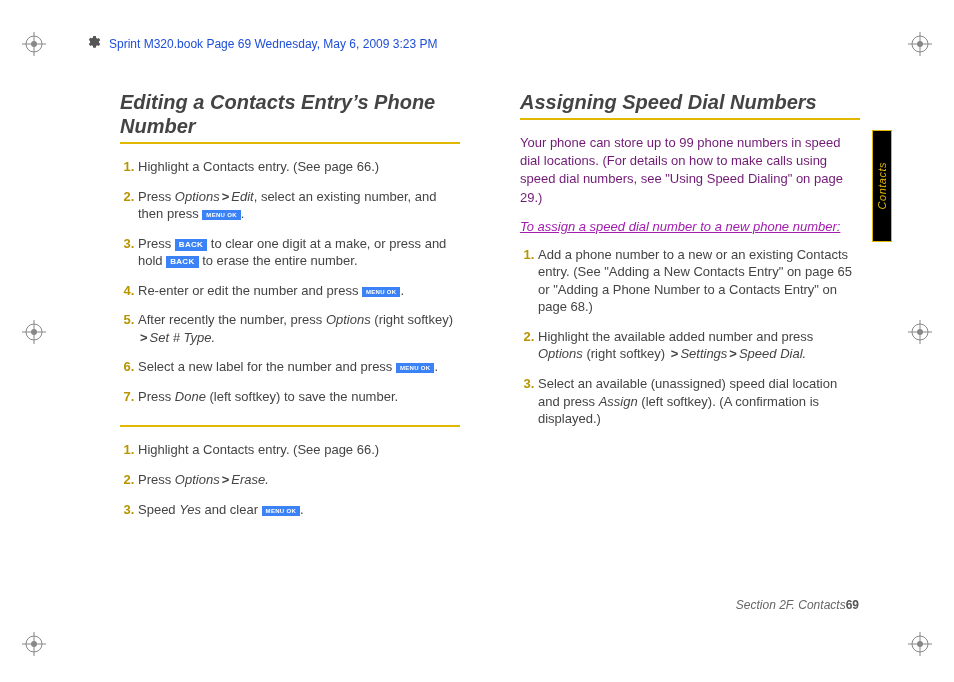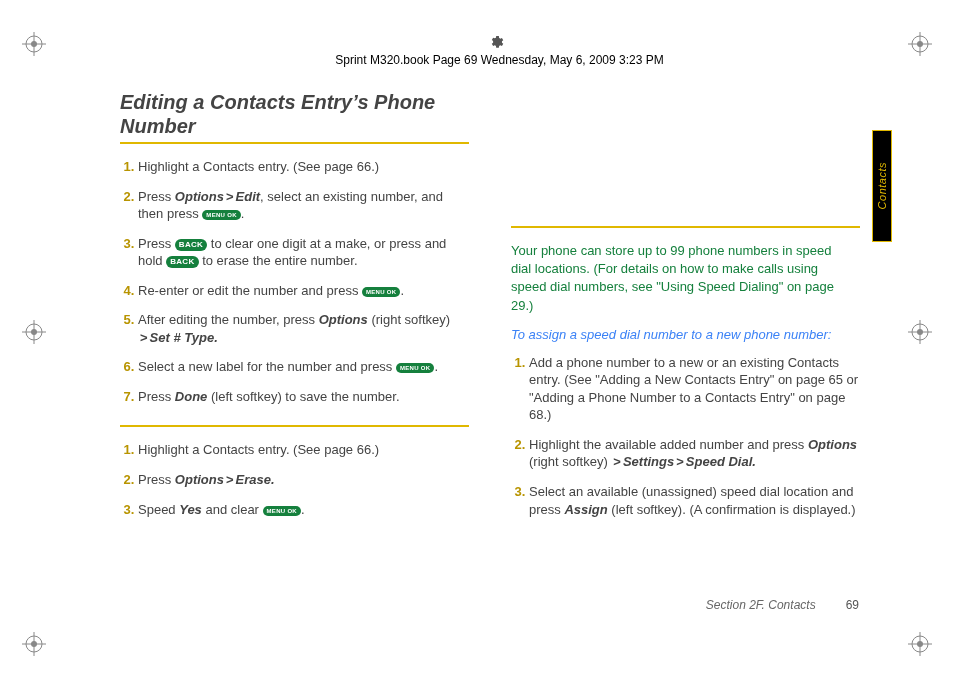--- a/index.html
+++ b/index.html
@@ -15,35 +15,33 @@
     background: #fff;
   }
   .header-line {
     position: absolute;
     top: 34px;
     left: 85px;
     right: 40px;
     display: flex;
     align-items: center;
     font-size: 12px;
-    color: #000000;
-    flex-direction: column;
+    color: #1d4ed8;
   }
   .header-line .gear {
     margin-right: 8px;
     color: #444;
   }
   .page-area {
     position: absolute;
     top: 90px;
     left: 120px;
     width: 740px;
     display: flex;
-    gap: 42px;
-    align-items: flex-end;
+    gap: 60px;
   }
   .col {
     flex: 1;
     min-width: 0;
   }
   h2.section-heading {
     font-style: italic;
     font-weight: 600;
     font-size: 20px;
     color: #444;
@@ -64,52 +62,53 @@
     line-height: 1.35;
     color: #444;
     margin-top: 12px;
   }
   ol li::marker {
     color: #b89400;
     font-weight: bold;
   }
   .ui-label {
     font-style: italic;
-    font-weight: 700;
+    font-weight: 400;
   }
   .gt {
     font-weight: bold;
     font-style: normal;
     padding: 0 2px;
   }
   .key-pill {
     display: inline-block;
-    background: #15803d;
+    background: #3b82f6;
     color: #fff;
-    border-radius: 6px;
+    border-radius: 0;
     font-size: 8px;
     font-weight: bold;
     padding: 2px 4px;
     line-height: 1;
     vertical-align: 1px;
     letter-spacing: 0.3px;
   }
   .key-pill.menu {
     font-size: 6px;
     line-height: 6px;
   }
   p.body {
     margin: 0 8px 12px 0;
     line-height: 1.4;
-    color: #15803d;
+    color: #701a75;
   }
   p.subhead {
     font-style: italic;
-    color: #3b82f6;
+    color: #a21caf;
     margin: 0 0 10px 0;
+    text-decoration: underline;
   }
   .side-tab {
     position: absolute;
     right: 62px;
     top: 130px;
     width: 18px;
     height: 110px;
     background: #000;
     border: 1px solid #e0b800;
     display: flex;
@@ -126,25 +125,24 @@
   }
   .footer {
     position: absolute;
     bottom: 70px;
     right: 95px;
     font-size: 12px;
     font-style: italic;
     color: #666;
     display: flex;
     align-items: baseline;
-    gap: 30px;
   }
   .footer .pn {
     font-style: normal;
-    font-weight: 400;
+    font-weight: 700;
     color: #555;
   }
   .reg-mark {
     position: absolute;
     width: 28px;
     height: 28px;
   }
   .reg-mark svg { display: block; }
 </style>
 </head>
@@ -226,21 +224,21 @@
 OK</span><span>.</span>
       </li>
       <li>
         <span>Press </span><span class="key-pill">BACK</span><span> to clear one digit at a make, or press and hold </span><span class="key-pill">BACK</span><span> to erase the entire number.</span>
       </li>
       <li>
         <span>Re-enter or edit the number and press </span><span class="key-pill menu">MENU
 OK</span><span>.</span>
       </li>
       <li>
-        <span>After editing the number, press </span><span class="ui-label">Options</span><span> (right softkey) </span><span class="gt">&gt;</span><span class="ui-label">Set # Type.</span>
+        <span>After recently the number, press </span><span class="ui-label">Options</span><span> (right softkey) </span><span class="gt">&gt;</span><span class="ui-label">Set # Type.</span>
       </li>
       <li>
         <span>Select a new label for the number and press </span><span class="key-pill menu">MENU
 OK</span><span>.</span>
       </li>
       <li>
         <span>Press </span><span class="ui-label">Done</span><span> (left softkey) to save the number.</span>
       </li>
     </ol>
 
@@ -252,20 +250,21 @@
         <span>Press </span><span class="ui-label">Options</span><span class="gt">&gt;</span><span class="ui-label">Erase.</span>
       </li>
       <li>
         <span>Speed </span><span class="ui-label">Yes</span><span> and clear </span><span class="key-pill menu">MENU
 OK</span><span>.</span>
       </li>
     </ol>
   </div>
 
   <div class="col">
+    <h2 class="section-heading">Assigning Speed Dial Numbers</h2>
     <div class="rule"></div>
 
     <p class="body">Your phone can store up to 99 phone numbers in speed dial locations. (For details on how to make calls using speed dial numbers, see "Using Speed Dialing" on page 29.)</p>
     <p class="subhead">To assign a speed dial number to a new phone number:</p>
 
     <ol>
       <li><span>Add a phone number to a new or an existing Contacts entry. (See "Adding a New Contacts Entry" on page 65 or "Adding a Phone Number to a Contacts Entry" on page 68.)</span></li>
       <li>
         <span>Highlight the available added number and press </span><span class="ui-label">Options</span><span> (right softkey) </span><span class="gt">&gt;</span><span class="ui-label">Settings</span><span class="gt">&gt;</span><span class="ui-label">Speed Dial.</span>
       </li>

